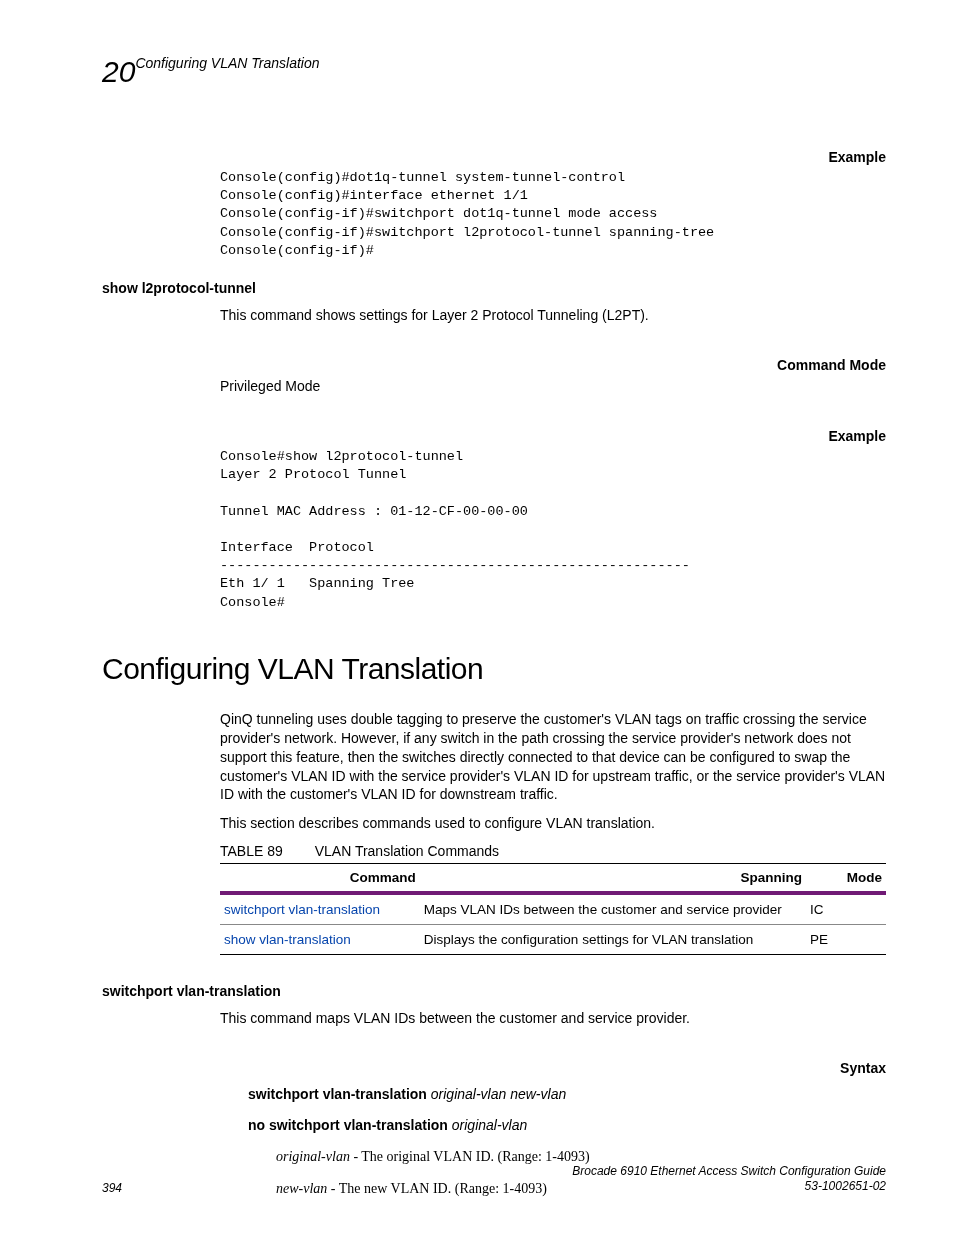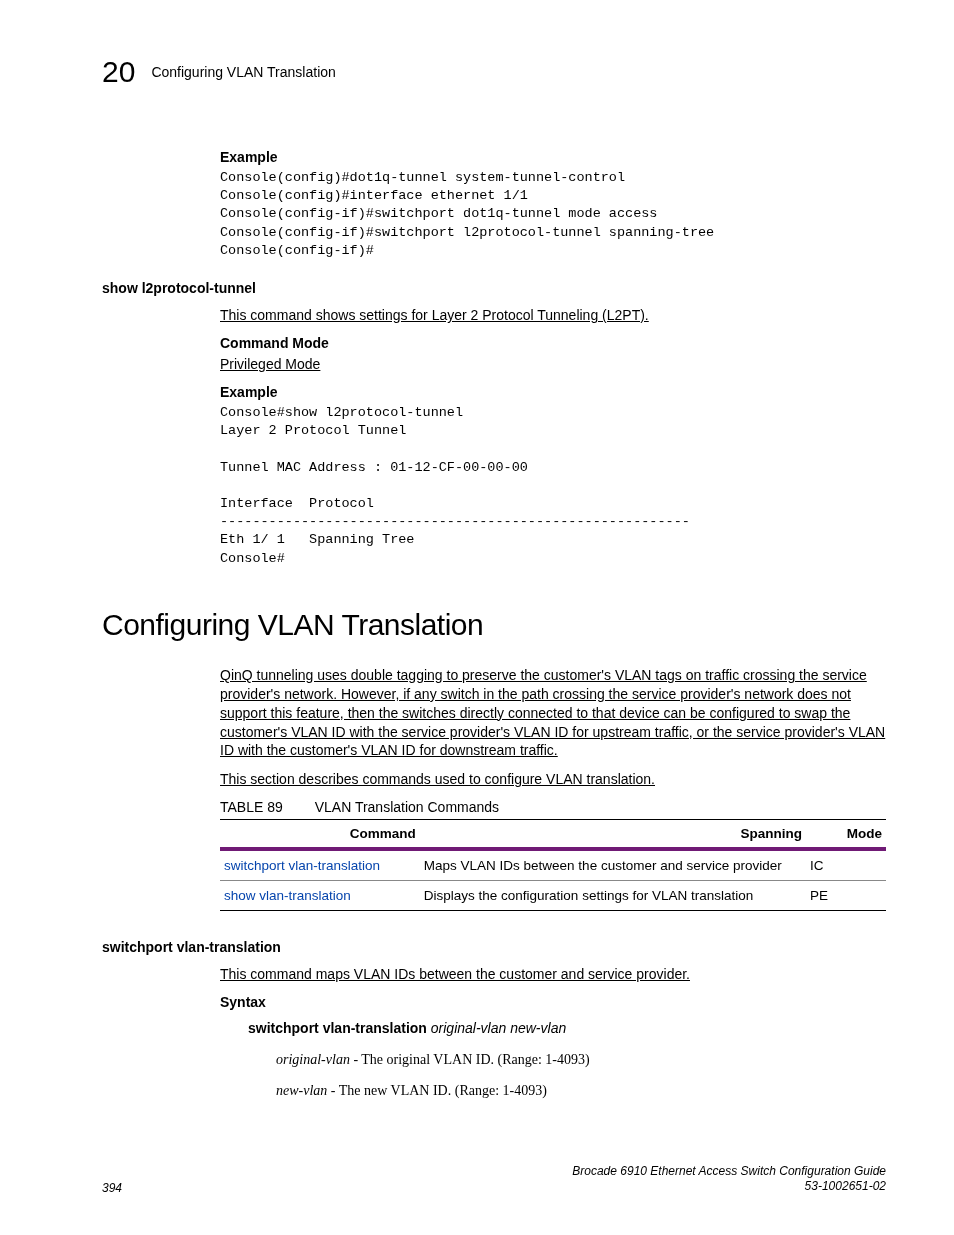--- a/index.html
+++ b/index.html
@@ -14,59 +14,60 @@
     height: 1235px;
     position: relative;
     box-sizing: border-box;
   }
   .page {
     padding: 55px 68px 0 102px;
     box-sizing: border-box;
   }
   .running-header {
     display: flex;
-    align-items: center;
-    gap: 16px;
+    align-items: flex-start;
+    gap: 0;
     margin-bottom: 60px;
+    font-style: italic;
   }
   .chapter-num {
     font-size: 30px;
     font-weight: normal;
     font-family: Arial, Helvetica, sans-serif;
   }
   .chapter-title {
     font-size: 14px;
     font-weight: normal;
   }
   .content {
     margin-left: 118px;
   }
   .section-label {
     font-weight: bold;
     font-size: 14px;
-    margin-top: 10px;
+    margin-top: 32px;
     margin-bottom: 4px;
+    text-align: right;
   }
   pre.code {
     font-family: "Courier New", Courier, monospace;
     font-size: 13.5px;
     line-height: 1.35;
     margin: 0 0 18px 0;
     white-space: pre;
   }
   .side-heading {
     font-weight: bold;
     font-size: 14px;
     margin: 20px 0 10px 0;
   }
   p.body {
     margin: 10px 0;
     line-height: 1.35;
     font-size: 14px;
-    text-decoration: underline;
   }
   h1.main-heading {
     font-family: Arial, Helvetica, sans-serif;
     font-size: 30px;
     font-weight: normal;
     letter-spacing: -0.5px;
     margin: 40px 0 24px -118px;
   }
   .table-caption {
     margin-top: 10px;
@@ -206,20 +207,24 @@
   <div class="content">
     <p class="body">This command maps VLAN IDs between the customer and service provider.</p>
 
     <div class="section-label">Syntax</div>
 
     <div class="syntax-block">
       <p>
         <span class="bold">switchport vlan-translation</span>
         <span class="italic">original-vlan new-vlan</span>
       </p>
+      <p>
+        <span class="bold">no switchport vlan-translation</span>
+        <span class="italic">original-vlan</span>
+      </p>
       <div class="syntax-sub">
         <p>
           <span class="italic">original-vlan</span><span> - The original VLAN ID. (Range: 1-4093)</span>
         </p>
         <p>
           <span class="italic">new-vlan</span><span> - The new VLAN ID. (Range: 1-4093)</span>
         </p>
       </div>
     </div>
   </div>

